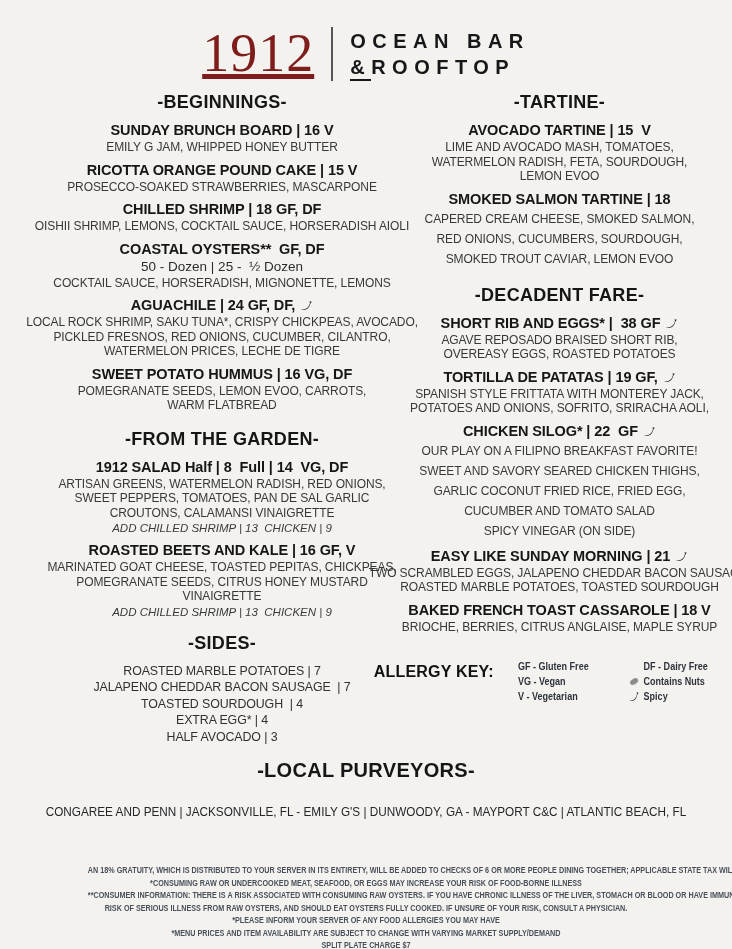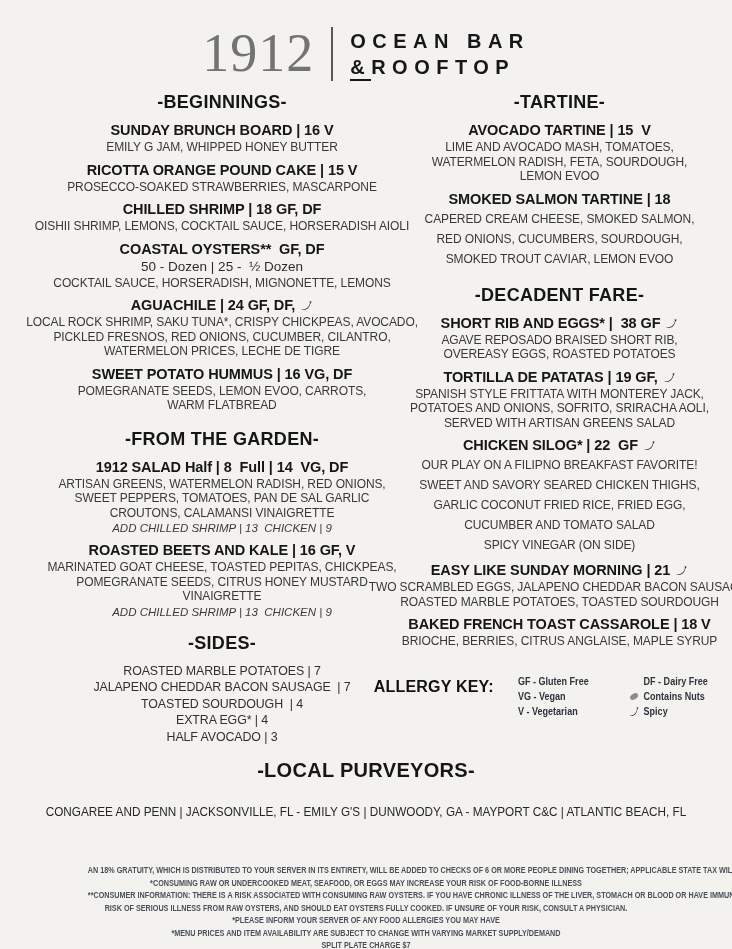--- a/index.html
+++ b/index.html
@@ -10,21 +10,21 @@
     font-family:"Liberation Sans", sans-serif;
     color:#1d1d1d;
     overflow:hidden;
   }
   .page { padding-top:24px; }
 
   
   .header { display:flex; justify-content:center; align-items:center; gap:17px; height:60px; }
   .logo-number {
     font-family:"Liberation Serif", serif;
-    font-size:54px; line-height:0.95; letter-spacing:1px; color:#737373;
+    font-size:54px; line-height:0.95; letter-spacing:1px; color:#7f1d1d;text-decoration:underline;
   }
   .logo-divider { width:2px; height:54px; background:#55555a; }
   .logo-text { display:flex; flex-direction:column; gap:3px; }
   .logo-line { font-size:20px; font-weight:700; letter-spacing:6.5px; color:#17171a; white-space:nowrap; }
   .amp { border-bottom:2.5px solid #17171a; padding-bottom:1px; }
 
   
   .columns { display:flex; align-items:flex-start; padding-left:22px; margin-top:6px; }
   .col-left  { width:400px; flex:none; }
   .col-right { width:345px; flex:none; margin-left:-35px; }
@@ -227,21 +227,20 @@
               <div class="item-name">
                 <span>TORTILLA DE PATATAS | 19 GF,</span>
                 <span class="item-icon">
                   <svg width="13" height="13" viewBox="0 0 16 16" aria-hidden="true">
     <path d="M1.2 12.6 C5.5 15.4 11.2 12.2 12.6 6.2 C12.9 5.1 13.5 4.0 14.8 3.3 C13.6 3.5 12.6 3.2 11.9 2.5 C12.2 3.4 12.3 4.5 12.1 5.6 C10.9 11.0 5.9 14.2 1.2 12.6 Z" fill="#15151a"></path>
   </svg>
                 </span>
               </div>
               <div class="desc-line">SPANISH STYLE FRITTATA WITH MONTEREY JACK,</div>
               <div class="desc-line">POTATOES AND ONIONS, SOFRITO, SRIRACHA AOLI,</div>
-              <div class="desc-line">SERVED WITH ARTISAN GREENS SALAD</div>
             </div>
             <div class="menu-item spread">
               <div class="item-name">
                 <span>CHICKEN SILOG* | 22&nbsp; GF</span>
                 <span class="item-icon">
                   <svg width="13" height="13" viewBox="0 0 16 16" aria-hidden="true">
     <path d="M1.2 12.6 C5.5 15.4 11.2 12.2 12.6 6.2 C12.9 5.1 13.5 4.0 14.8 3.3 C13.6 3.5 12.6 3.2 11.9 2.5 C12.2 3.4 12.3 4.5 12.1 5.6 C10.9 11.0 5.9 14.2 1.2 12.6 Z" fill="#15151a"></path>
   </svg>
                 </span>
               </div>

